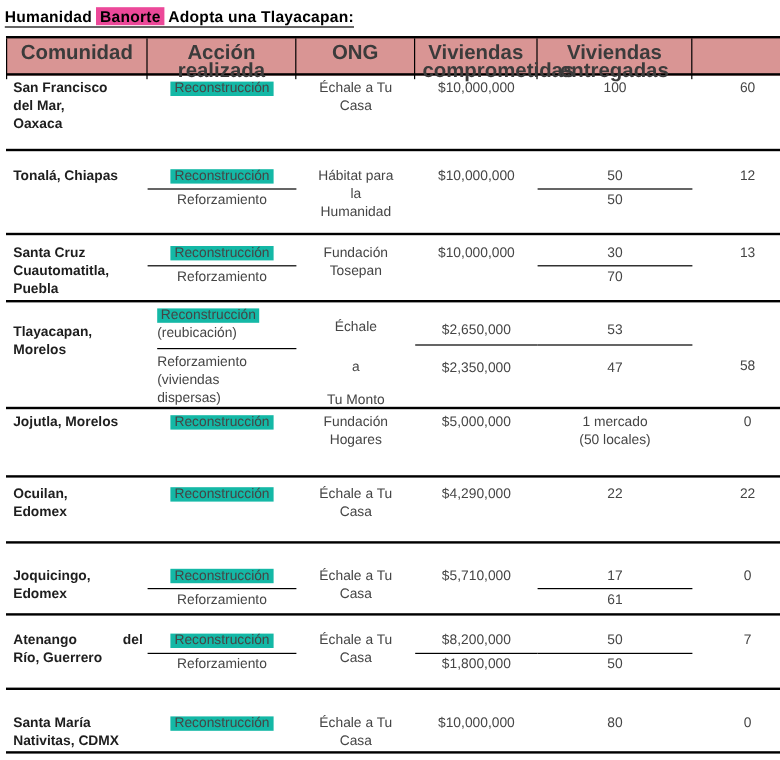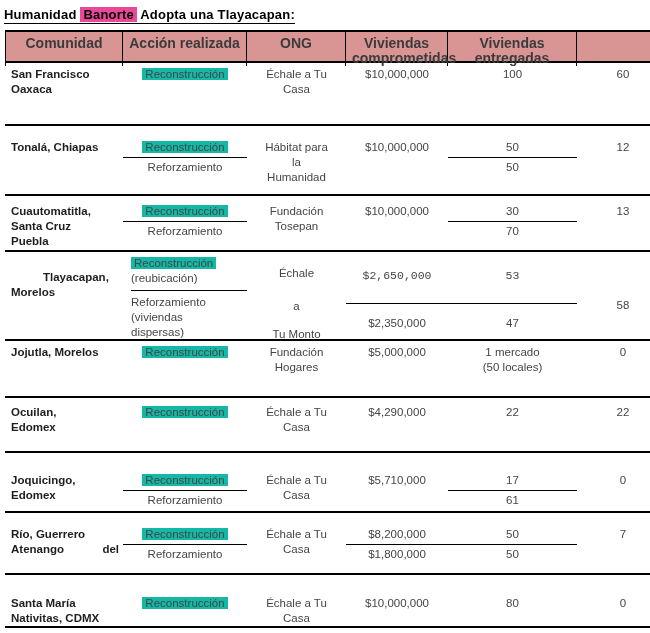--- a/index.html
+++ b/index.html
@@ -9,21 +9,21 @@
   .titlebar{height:30px;box-sizing:border-box;padding:5px 0 0 4px;}
   .doc-title{display:inline-block;font-size:13px;font-weight:bold;color:#000;
              border-bottom:1.6px solid #000;padding-bottom:1px;letter-spacing:.2px;}
   .doc-title .hl{background:#ec4899;}
   
   .tbl{margin-left:5px;width:664px;}
   .grid{display:grid;grid-template-columns:118px 124px 99px 102px 129px 92px;}
   .thead{background:#d99594;border-top:2px solid #000;border-bottom:2px solid #000;
          height:33px;box-sizing:border-box;}
   .th{box-sizing:border-box;border-right:1.7px solid #000;color:#3b3b3b;font-weight:bold;
-      font-size:14px;line-height:15px;text-align:center;padding:4px 6px 0 6px;}
+      font-size:17px;line-height:15px;text-align:center;padding:4px 6px 0 6px;}
   .th.first{border-left:1.7px solid #000;}
   .brow{box-sizing:border-box;border-bottom:2px solid #000;}
   .brow.last{border-bottom:2.5px solid #000;}
   .td{box-sizing:border-box;font-size:11.5px;line-height:15px;text-align:center;
       padding-top:var(--pt,6px);color:#454545;}
   .td.com{text-align:left;padding-left:6px;font-weight:bold;color:#1e1e1e;}
   .hl{background:#14b8a6;padding:0 3px;}
   .sb1{padding-bottom:2px;}
   .sb1.ul{border-bottom:1.5px solid #000;}
   .sb2{padding-top:2px;}
@@ -35,22 +35,22 @@
   .r4{--pt:4px;height:89px;}
   .r5{--pt:4px;height:57px;}
   .r6{--pt:7px;height:55px;}
   .r7{--pt:20px;height:60px;}
   .r8{--pt:14px;height:62px;}
   .r9{--pt:21px;height:53px;}
   
   .r4 .acell{text-align:left;padding-left:8px;}
   .r4 .ab1{padding-bottom:4px;border-bottom:1.5px solid #000;}
   .r4 .ab2{padding-top:4px;}
-  .r4 .com .line:first-child{margin-top:14px;margin-left:32px;}
-  .r4 .stack1{padding-top:12px;padding-bottom:20px;border-bottom:1.5px solid #000;font-family:Liberation Mono, monospace;}
+  .r4 .com .line:first-child{margin-top:14px;}
+  .r4 .stack1{padding-top:12px;padding-bottom:4px;border-bottom:1.5px solid #000;}
   .r4 .stack2{padding-top:12px;}
   .r4 .ongw1{margin-top:10px;text-align:center;}
   .r4 .ongw2{margin-top:18px;}
   .r4 .ongw3{margin-top:13px;}
   .r4 .entv{margin-top:42px;}
 </style>
 </head>
 <body>
 
 <div class="page">
@@ -65,20 +65,21 @@
       <div class="th first">Comunidad</div>
       <div class="th">Acción realizada</div>
       <div class="th">ONG</div>
       <div class="th">Viviendas comprometidas</div>
       <div class="th">Viviendas entregadas</div>
     </div>
 
     <div class="grid brow r1">
       <div class="td com">
         <div class="line">San Francisco</div>
+        <div class="line">del Mar,</div>
         <div class="line">Oaxaca</div>
       </div>
       <div class="td">
         <span class="hl">Reconstrucción</span>
       </div>
       <div class="td">
         <div>Échale a Tu</div>
         <div>Casa</div>
       </div>
       <div class="td">$10,000,000</div>
@@ -102,22 +103,22 @@
       <div class="td">$10,000,000</div>
       <div class="td">
         <div class="sb1 ul">50</div>
         <div class="sb2">50</div>
       </div>
       <div class="td">12</div>
     </div>
 
     <div class="grid brow r3">
       <div class="td com">
+        <div class="line">Santa Cruz</div>
         <div class="line">Cuautomatitla,</div>
-        <div class="line">Santa Cruz</div>
         <div class="line">Puebla</div>
       </div>
       <div class="td">
         <div class="sb1 ul"><span class="hl">Reconstrucción</span></div>
         <div class="sb2">Reforzamiento</div>
       </div>
       <div class="td">
         <div>Fundación</div>
         <div>Tosepan</div>
       </div>
@@ -215,25 +216,25 @@
       <div class="td">$5,710,000</div>
       <div class="td">
         <div class="sb1 ul">17</div>
         <div class="sb2">61</div>
       </div>
       <div class="td">0</div>
     </div>
 
     <div class="grid brow r8">
       <div class="td com">
-        <div class="line">Río, Guerrero</div>
         <div class="line spread">
           <span>Atenango</span>
           <span>del</span>
         </div>
+        <div class="line">Río, Guerrero</div>
       </div>
       <div class="td">
         <div class="sb1 ul"><span class="hl">Reconstrucción</span></div>
         <div class="sb2">Reforzamiento</div>
       </div>
       <div class="td">
         <div>Échale a Tu</div>
         <div>Casa</div>
       </div>
       <div class="td">

